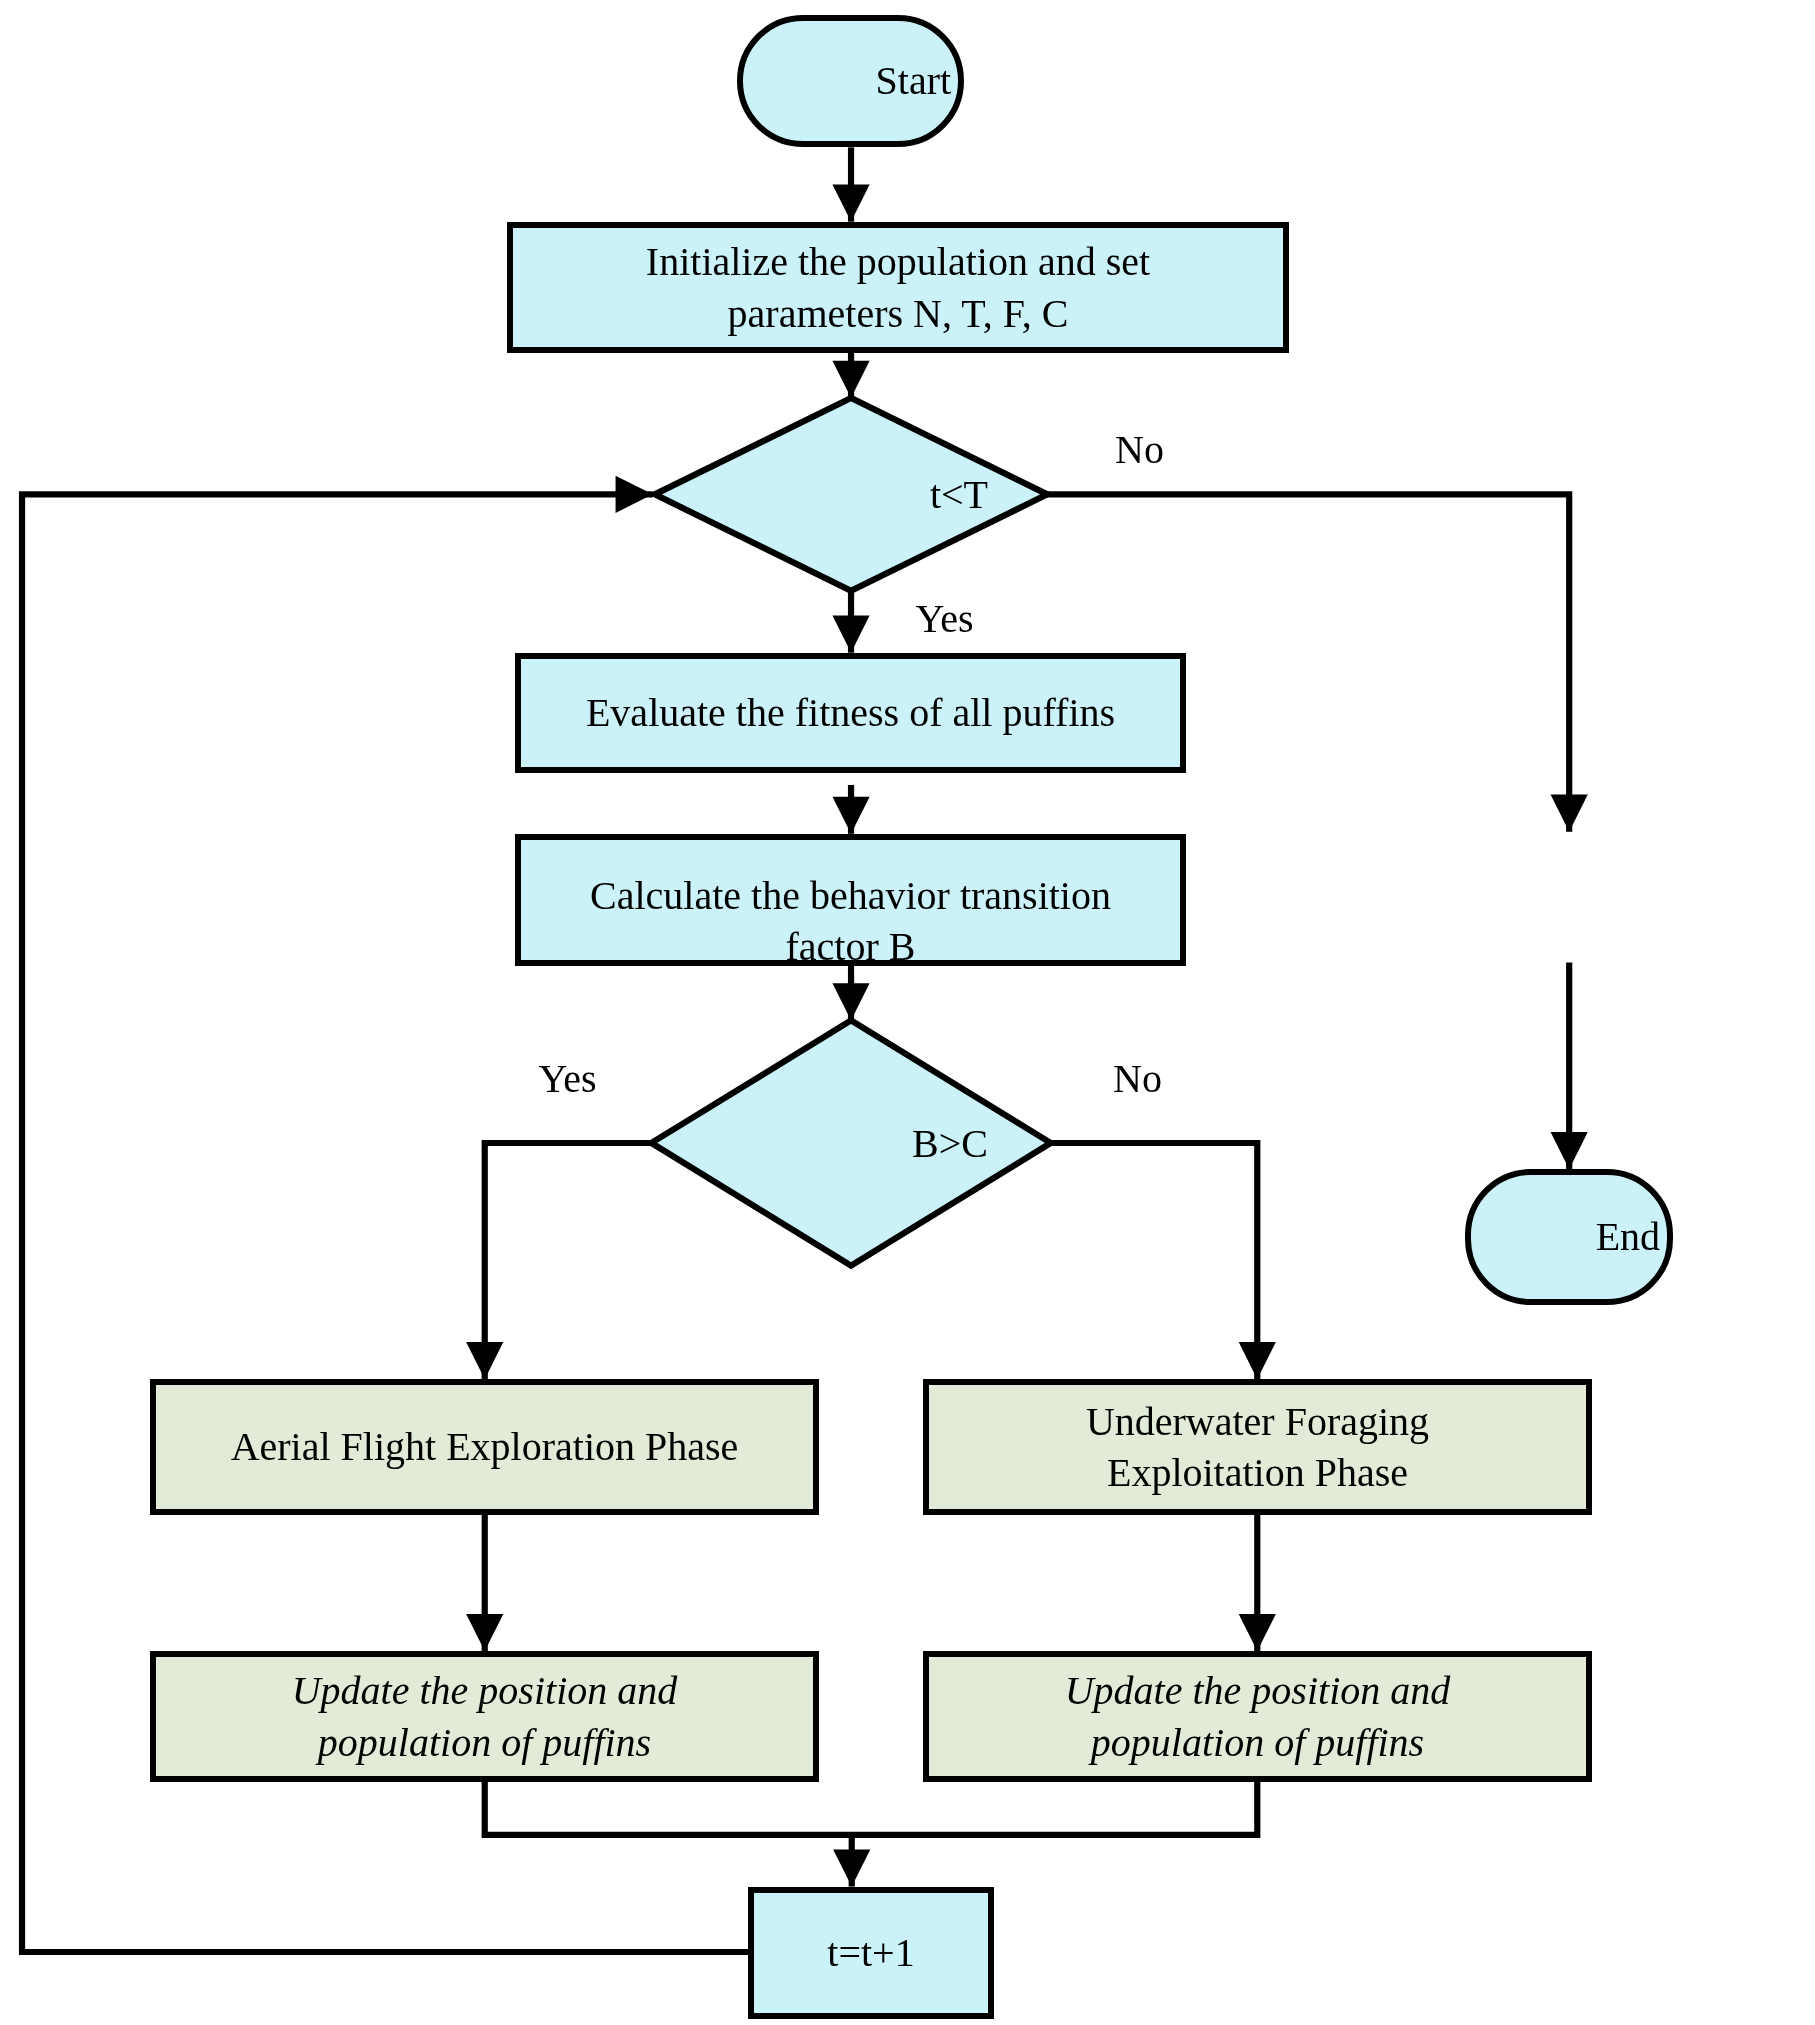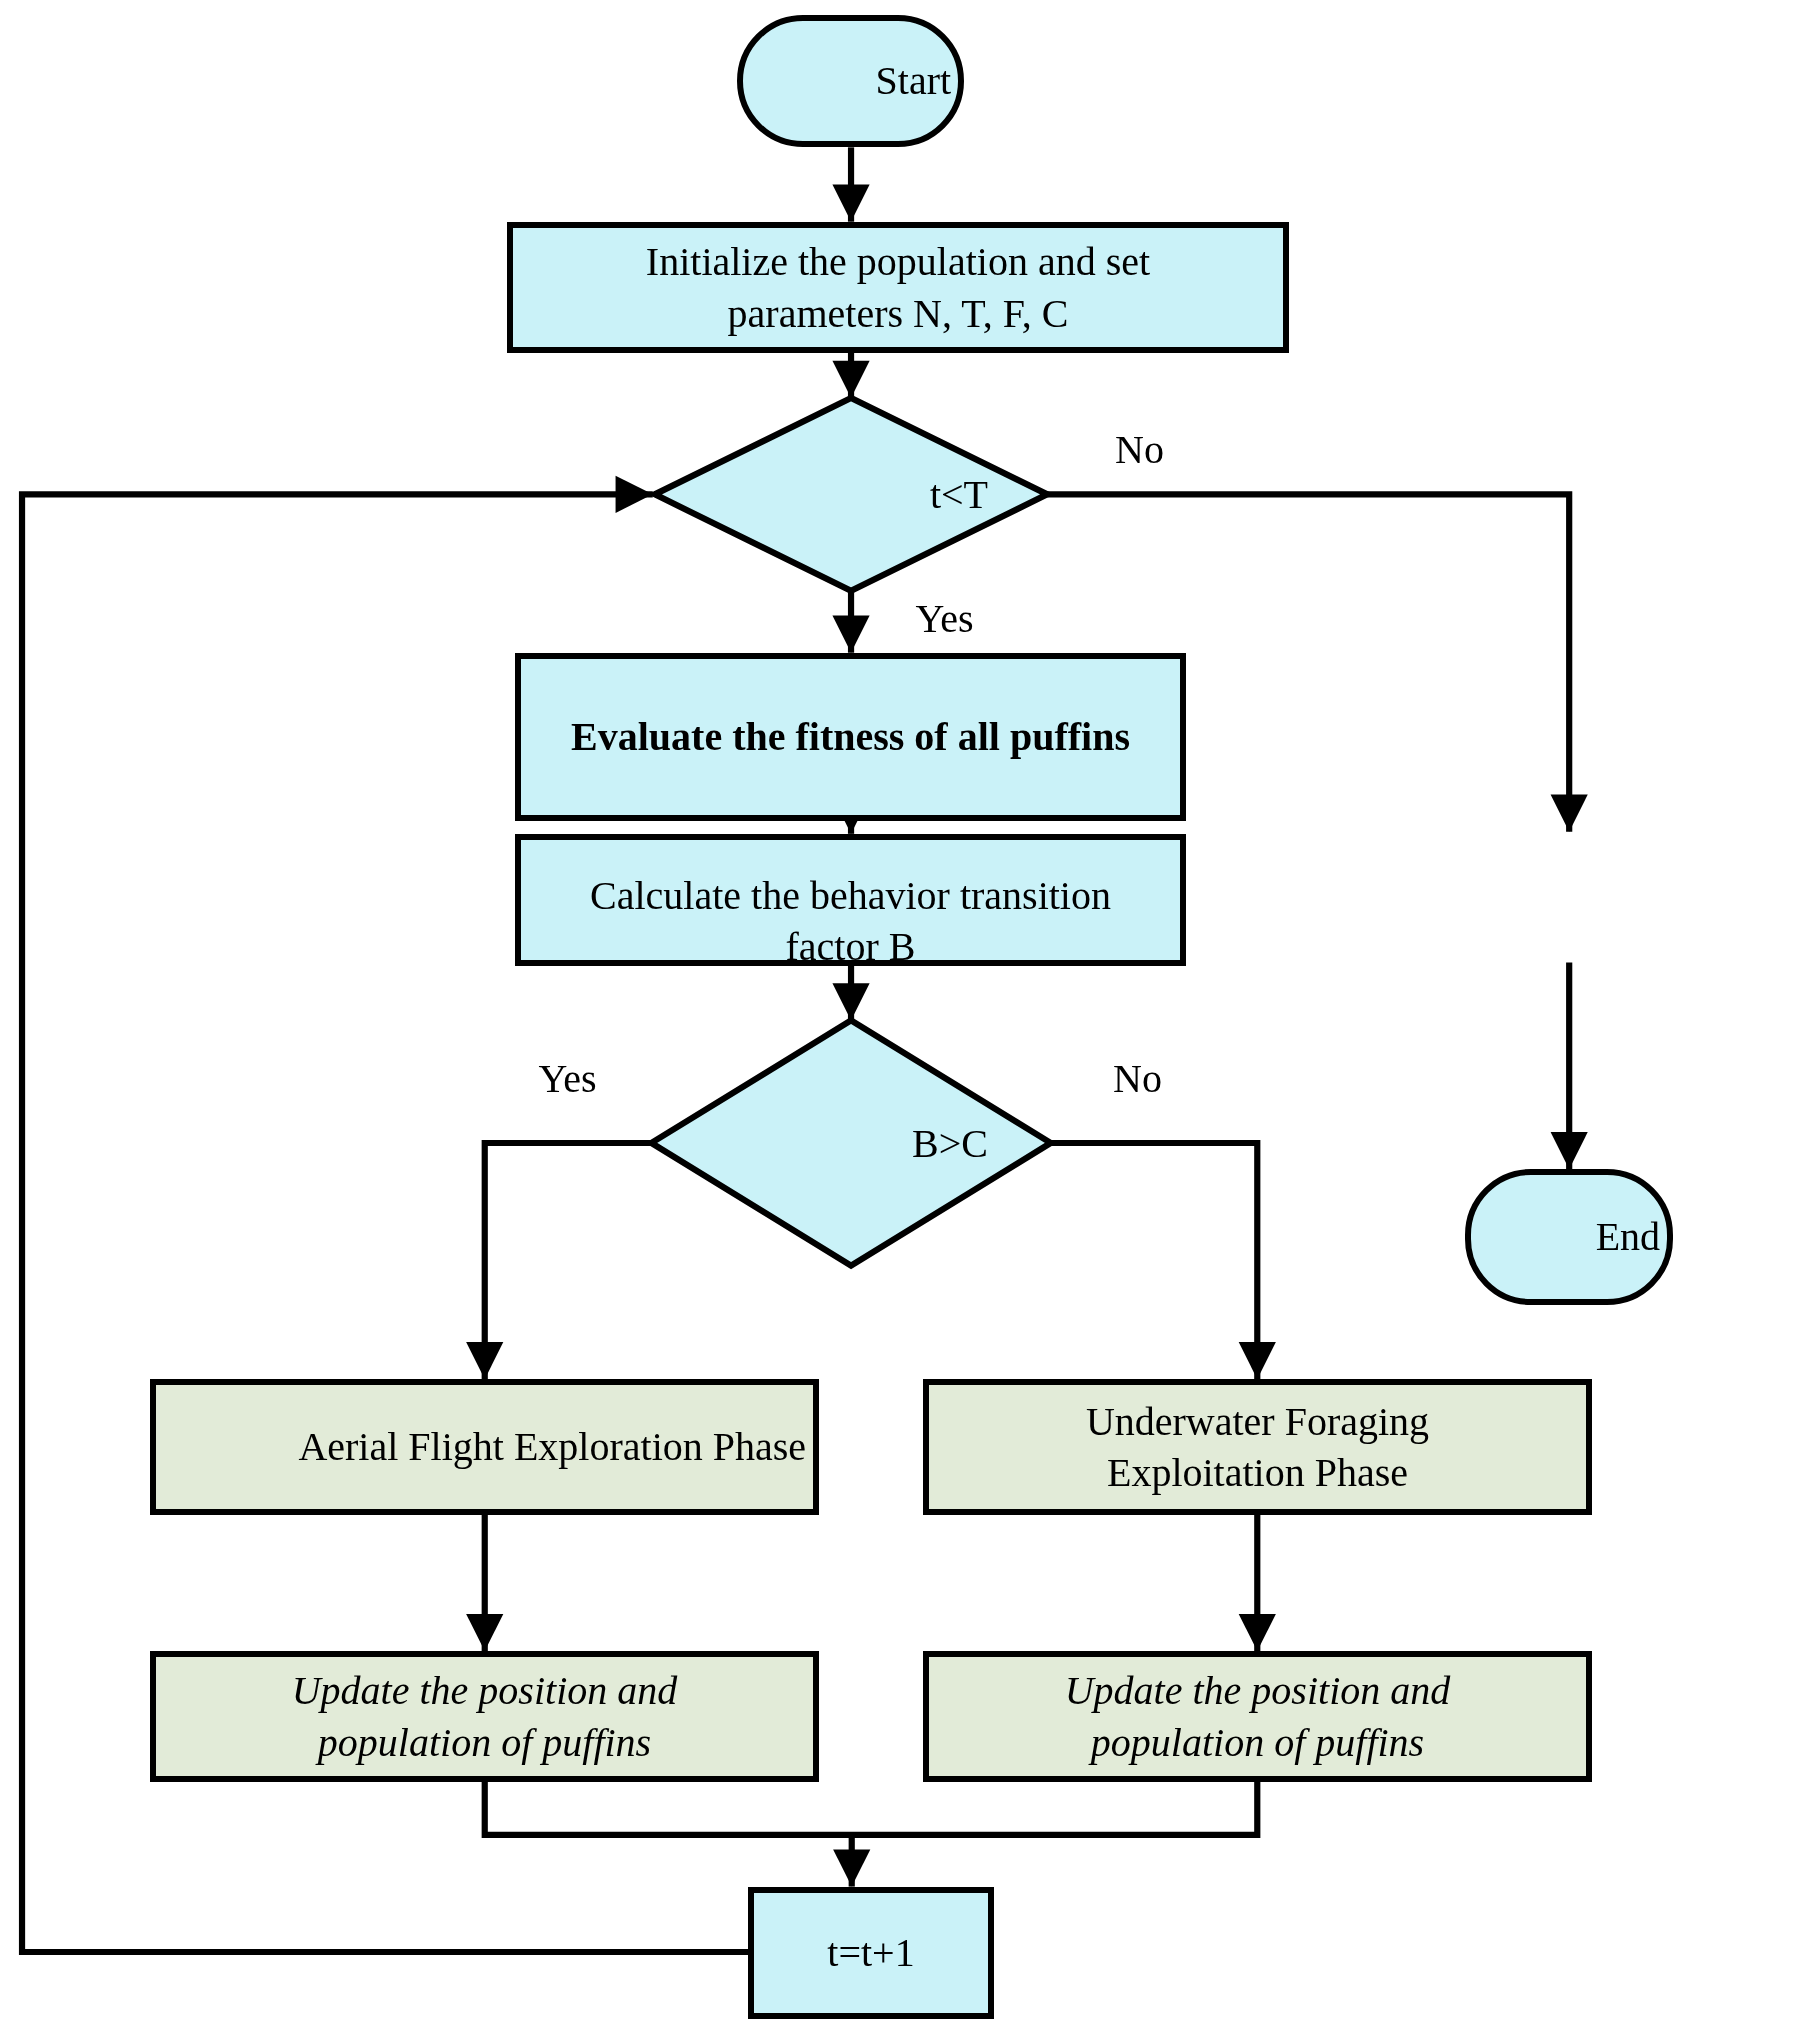--- a/index.html
+++ b/index.html
@@ -94,33 +94,33 @@
   </div>
 
   <div class="node cyan" style="left:507px;top:222px;width:782px;height:131px;">
     <span class="w940">Initialize the population and set parameters N, T, F, C</span>
   </div>
 
   <div class="dlabel" style="left:713px;top:467px;width:275px;height:55px;">
     <span>t&lt;T</span>
   </div>
 
-  <div class="node cyan" style="left:515px;top:653px;width:671px;height:168px;font-weight:bold;">
+  <div class="node cyan" style="left:515px;top:653px;width:671px;height:120px;">
     <span>Evaluate the fitness of all puffins</span>
   </div>
 
   <div class="node cyan" style="left:515px;top:834px;width:671px;height:132px;">
     <span class="w900">Calculate the behavior transition factor B</span>
   </div>
 
   <div class="dlabel" style="left:713px;top:1116px;width:275px;height:55px;">
     <span>B&gt;C</span>
   </div>
 
-  <div class="node green" style="left:150px;top:1379px;width:669px;height:136px;justify-content:flex-end;">
+  <div class="node green" style="left:150px;top:1379px;width:669px;height:136px;">
     <span>Aerial Flight Exploration Phase</span>
   </div>
 
   <div class="node green" style="left:923px;top:1379px;width:669px;height:136px;">
     <span class="w620">Underwater Foraging Exploitation Phase</span>
   </div>
 
   <div class="node green" style="left:150px;top:1651px;width:669px;height:131px;">
     <span class="w700">Update the position and population of puffins</span>
   </div>

